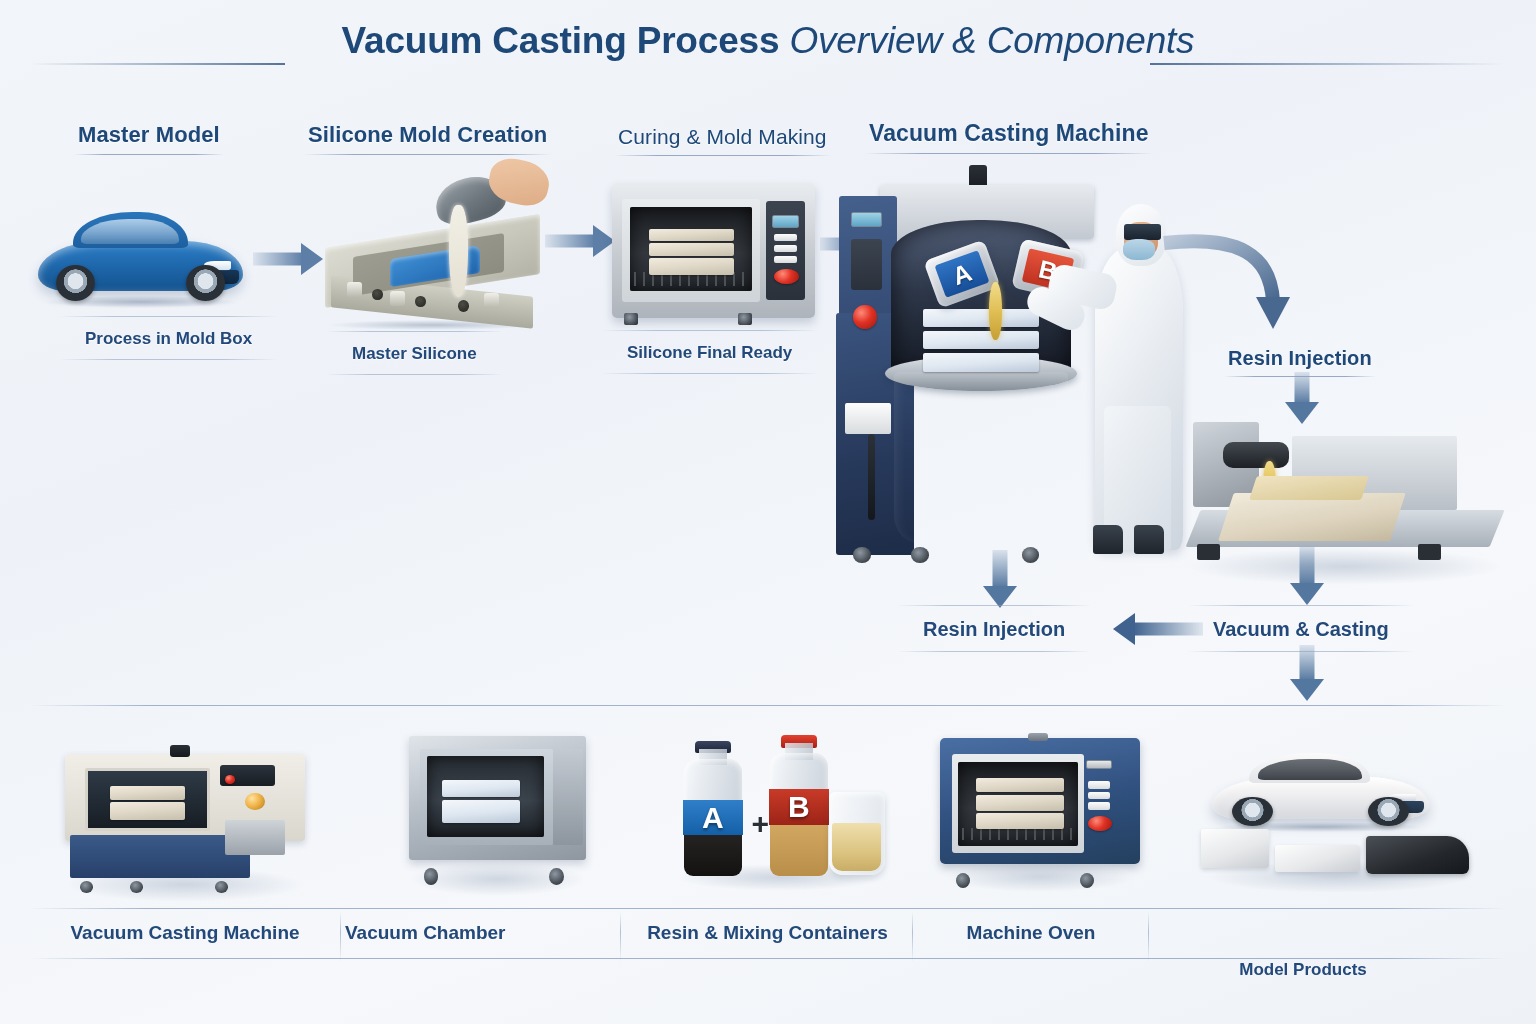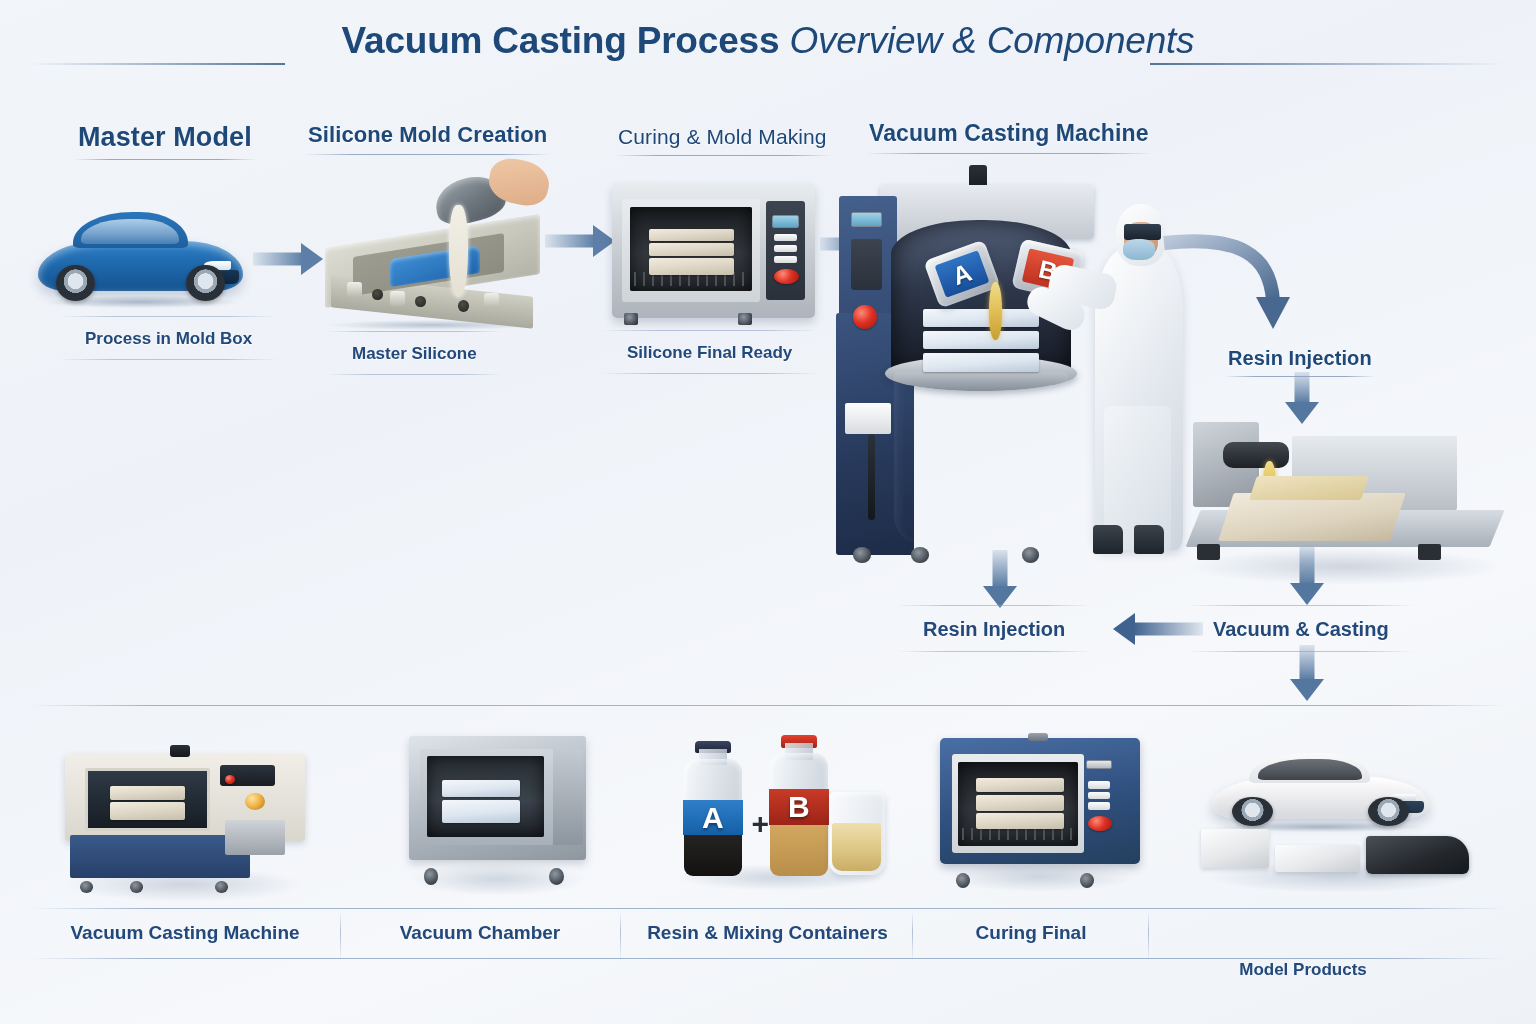--- a/index.html
+++ b/index.html
@@ -421,21 +421,21 @@
 
   <div id="title-wrap">
     <div class="title-rule" style="left:30px; width:255px;"></div>
     <div class="title-rule right" style="left:1150px; width:355px;"></div>
     <span id="title-text">
       <span class="t-bold">Vacuum Casting Process</span>
       <span class="t-light">Overview &amp; Components</span>
     </span>
   </div>
 
-  <div class="step-head" style="left:78px;  top:122px; font-size:27px;">Master Model</div>
+  <div class="step-head" style="left:78px;  top:122px; font-size:22px;">Master Model</div>
   <div class="step-head" style="left:308px; top:122px; font-size:22px;">Silicone Mold Creation</div>
   <div class="step-head" style="left:618px; top:125px; font-size:21px; font-weight:normal;">Curing &amp; Mold Making</div>
   <div class="step-head" style="left:869px; top:120px; font-size:23px;">Vacuum Casting Machine</div>
 
   <div class="photo car" style="left:38px; top:188px; width:205px; height:120px;">
     <div class="shadow"></div>
     <div class="body"></div>
     <div class="cabin"></div>
     <div class="glass"></div>
     <div class="lamp"></div>
@@ -698,18 +698,18 @@
 
   <div class="hdiv" style="left:30px; top:908px; width:1476px;"></div>
   <div class="hdiv" style="left:30px; top:958px; width:1476px;"></div>
 
   <div class="vsep" style="left:340px; top:912px; height:50px;"></div>
   <div class="vsep" style="left:620px; top:912px; height:50px;"></div>
   <div class="vsep" style="left:912px; top:912px; height:50px;"></div>
   <div class="vsep" style="left:1148px; top:912px; height:50px;"></div>
 
   <div style="position:absolute; left:30px; top:922px; width:310px; text-align:center; font-size:19px; color:#23497a; font-weight:bold;">Vacuum Casting Machine</div>
-  <div style="position:absolute; left:345px; top:922px; width:270px; text-align:center; font-size:19px; color:#23497a; font-weight:bold;">Vacuum Chamber</div>
+  <div style="position:absolute; left:345px; top:922px; width:270px; font-size:19px; color:#23497a; font-weight:bold;">Vacuum Chamber</div>
   <div style="position:absolute; left:625px; top:922px; width:285px; text-align:center; font-size:19px; color:#23497a; font-weight:bold;">Resin &amp; Mixing Containers</div>
-  <div style="position:absolute; left:917px; top:922px; width:228px; text-align:center; font-size:19px; color:#23497a; font-weight:bold;">Curing Final</div>
+  <div style="position:absolute; left:917px; top:922px; width:228px; text-align:center; font-size:19px; color:#23497a; font-weight:bold;">Machine Oven</div>
   <div style="position:absolute; left:1153px; top:960px; width:300px; text-align:center; font-size:17px; color:#23497a; font-weight:bold;">Model Products</div>
 
 </div>
 
 </body></html>

